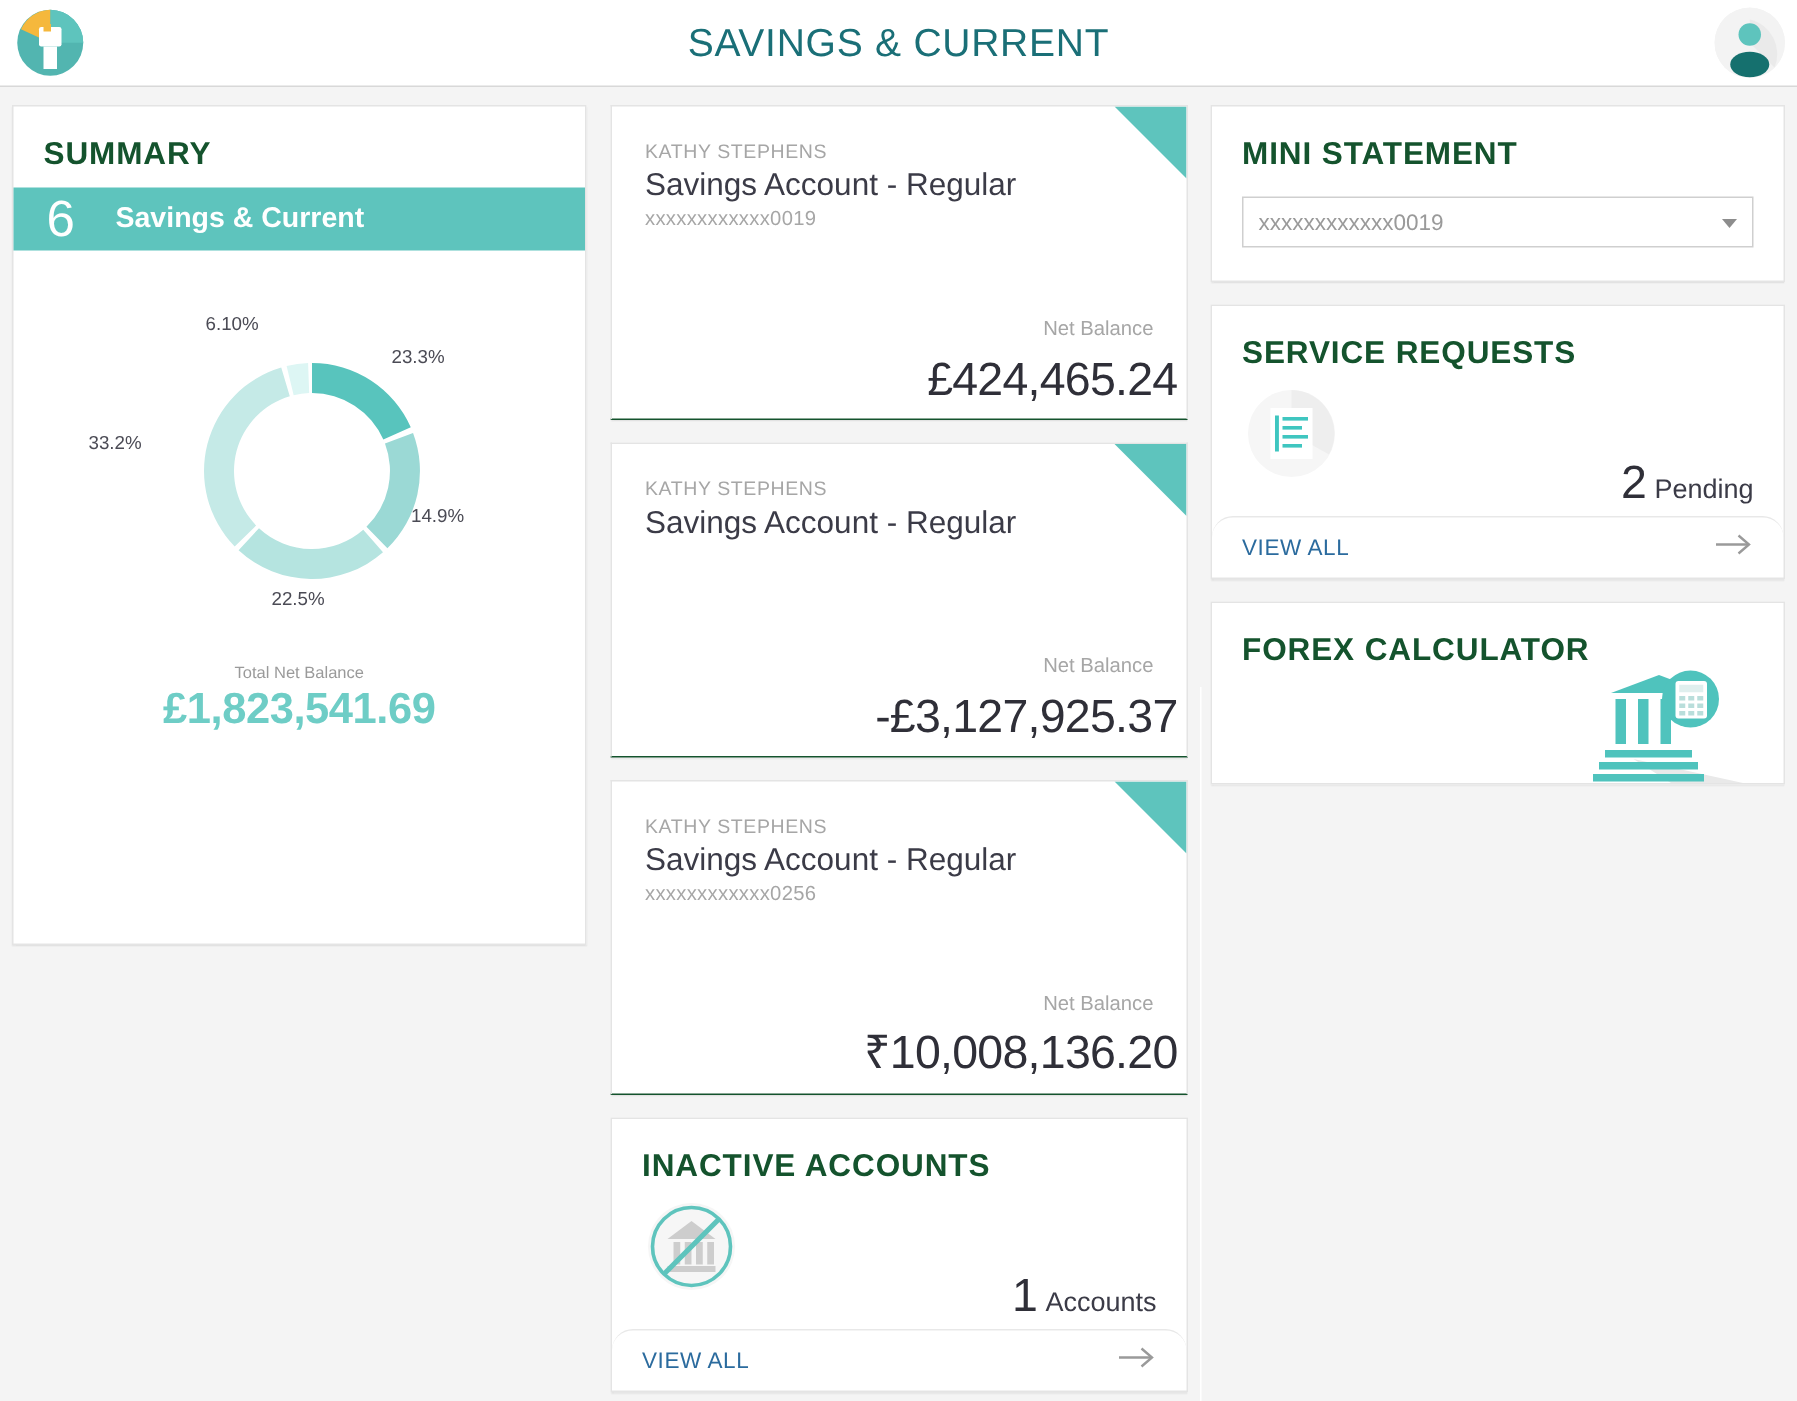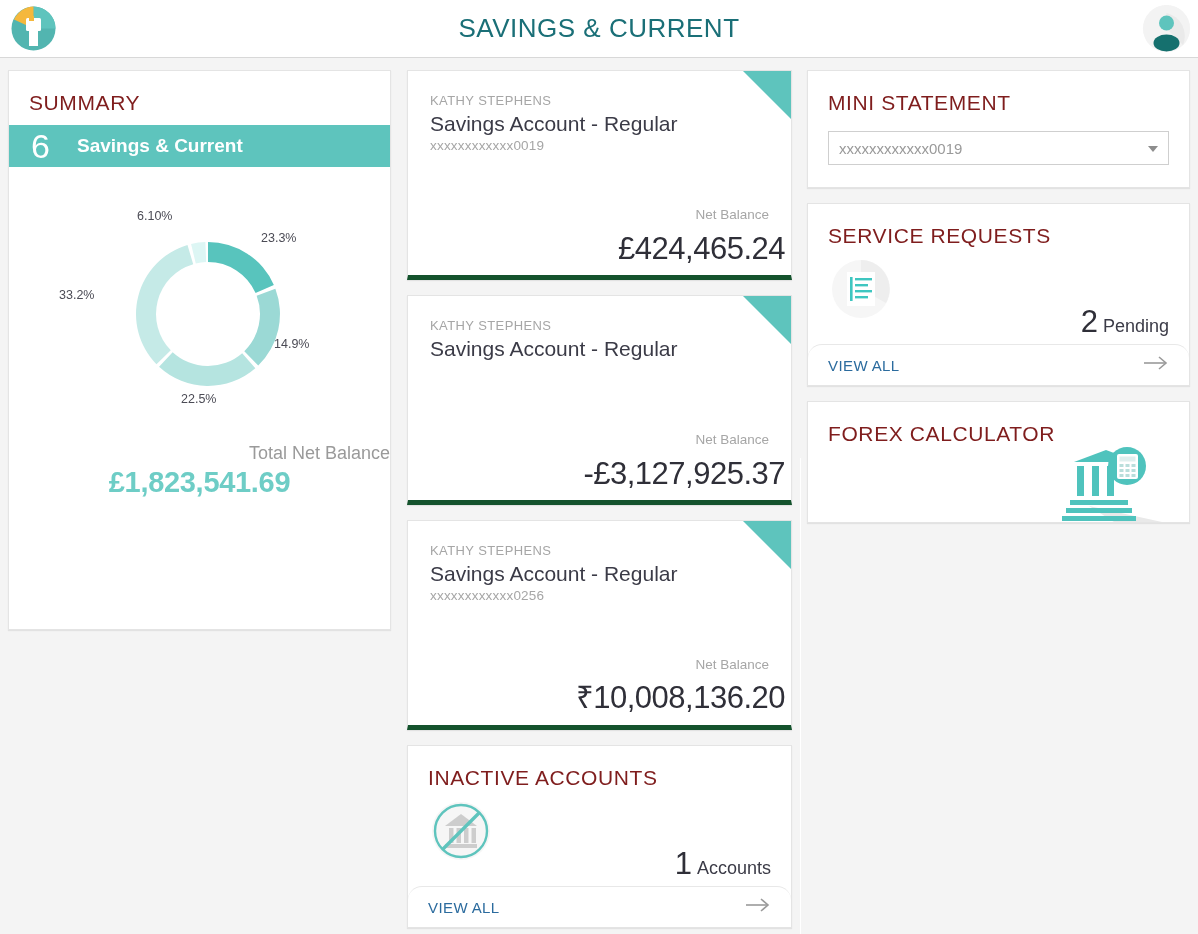--- a/index.html
+++ b/index.html
@@ -57,22 +57,22 @@
     background: #ffffff;
   }
 
   .card {
     background: #ffffff;
     border: 1px solid #e4e4e4;
     box-shadow: 0 1px 1px rgba(0,0,0,.07);
   }
   .card-title {
     font-size: 21px;
-    color: #7f1d1d;
-    font-weight: 400;
+    color: #14532d;
+    font-weight: 700;
     letter-spacing: .6px;
     padding: 20px 20px 10px 20px;
   }
 
   
   .summary-card { height: 560px; position: relative; }
   .summary-row {
     background: #5ec4bd;
     height: 42px;
     display: flex;
@@ -97,32 +97,32 @@
     margin-top: 22px;
   }
   .donut-wrap svg { position: absolute; left: 0; top: 0; }
   .pct-label {
     position: absolute;
     font-size: 12.5px;
     color: #4b4b55;
     white-space: nowrap;
   }
   .total-wrap { text-align: center; margin-top: 4px; }
-  .total-label { font-size: 18px; color: #9a9a9a; text-align: right; }
+  .total-label { font-size: 11px; color: #9a9a9a; }
   .total-value {
     font-size: 29px; color: #6ecdc6; font-weight: bold;
     letter-spacing: -.3px; margin-top: 2px;
   }
 
   
   .acct-card {
     position: relative;
     height: 210px;
     margin-bottom: 15px;
-    border-bottom: 5px solid #14532d;
+    border-bottom: 1px solid #14532d;
     overflow: hidden;
   }
   .acct-corner {
     position: absolute; right: 0; top: 0;
     width: 0; height: 0;
     border-top: 48px solid #5ec4bd;
     border-left: 48px solid transparent;
   }
   .acct-holder {
     font-size: 13px; color: #a6a6a6;

